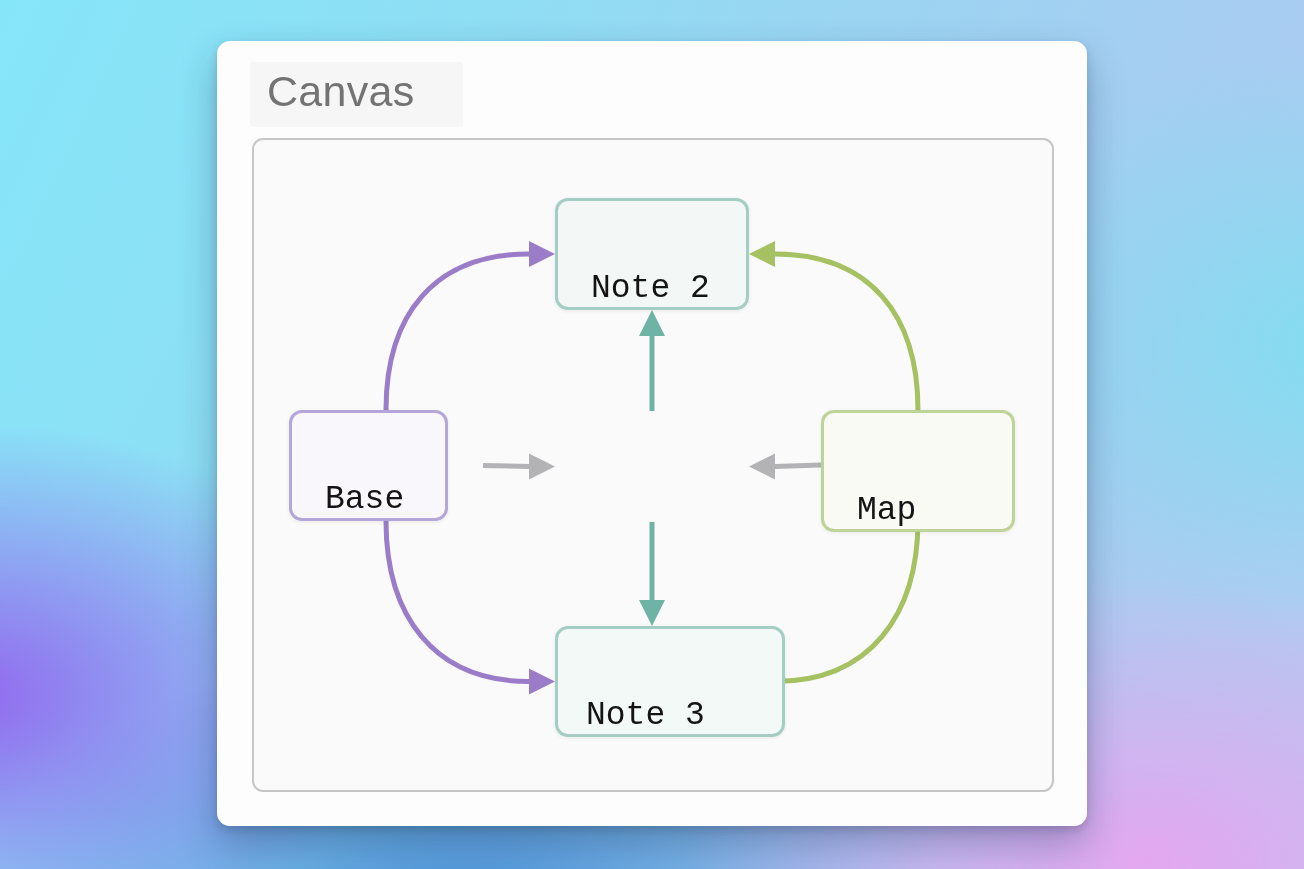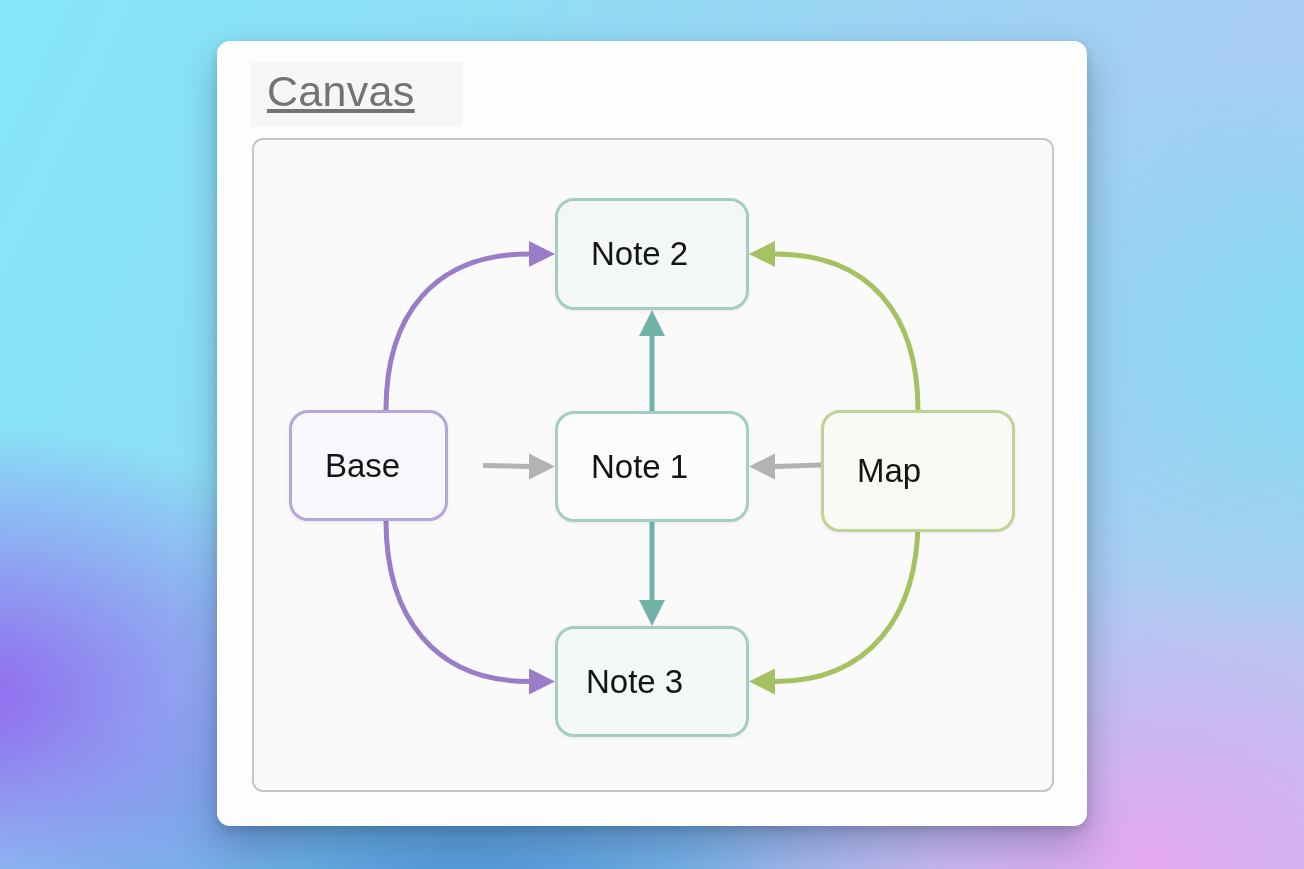--- a/index.html
+++ b/index.html
@@ -19,36 +19,37 @@
   .window {
     position:absolute; left:217px; top:41px; width:870px; height:785px;
     background:#fdfdfd; border-radius:13px;
     box-shadow:0 18px 38px rgba(25,50,90,0.32), 0 4px 10px rgba(0,0,0,0.14);
   }
 
   .title-strip {
     position:absolute; left:33px; top:21px; height:65px;
     display:flex; align-items:center; padding:0 48px 6px 17px;
     background:#f6f6f6; border-radius:3px;
-    font-size:43px; color:#737373; letter-spacing:0.3px;text-decoration:underline;
+    font-size:43px; color:#737373; letter-spacing:0.3px;
   }
 
   .panel {
     position:absolute; left:35px; top:97px; width:802px; height:654px;
     background:#fafafa; border:2px solid #c6c6c6; border-radius:11px;
   }
 
   .diagram-layer { position:absolute; inset:0; }
   .edges { position:absolute; inset:0; display:block; }
 
   .node {
-    position:absolute; border:3.5px solid; border-radius:19px;
-    display:flex; align-items:center; padding-left:33px;
+    position:absolute; border:3.5px solid; border-radius:13px;
+    display:flex; align-items:flex-end; padding-left:33px;
     font-size:33px; color:#141414;
     box-shadow:0 1px 4px rgba(0,0,0,0.07);
+    font-family:Liberation Mono, monospace;
   }
   .node span { white-space:nowrap; }
 </style>
 </head>
 <body>
 
 <div class="desktop">
 
   <div class="window">
     <div class="title-strip">Canvas</div>
@@ -87,27 +88,24 @@
         </g>
         <g>
           <path d="M 652 522 L 652 600" fill="none" stroke="#6fb3a6" stroke-width="5"></path>
           <polygon points="652,626 665,600 639,600" fill="#6fb3a6"></polygon>
         </g>
       </svg>
 
   <div class="node" style="left: 289px; top: 410px; width: 159px; height: 111px; border-color: rgb(181, 166, 218); background: rgb(249, 247, 252);">
         <span>Base</span>
       </div>
-      <div class="node" style="left: 555px; top: 411px; width: 194px; height: 111px; border-color: rgb(164, 206, 196); background: rgb(251, 253, 252);">
-        <span>Note 1</span>
-      </div>
       <div class="node" style="left: 555px; top: 198px; width: 194px; height: 112px; border-color: rgb(164, 206, 196); background: rgb(243, 248, 246);">
         <span>Note 2</span>
       </div>
-      <div class="node" style="left: 555px; top: 626px; width: 194px; height: 111px; border-color: rgb(164, 206, 196); background: rgb(243, 249, 247); padding-left: 28px;">
+      <div class="node" style="left: 555px; top: 626px; width: 230px; height: 111px; border-color: rgb(164, 206, 196); background: rgb(243, 249, 247); padding-left: 28px;">
         <span>Note 3</span>
       </div>
       <div class="node" style="left: 821px; top: 410px; width: 194px; height: 122px; border-color: rgb(191, 211, 152); background: rgb(248, 250, 243);">
         <span>Map</span>
       </div>
     </div>
 
 </div>
 
 </body></html>

